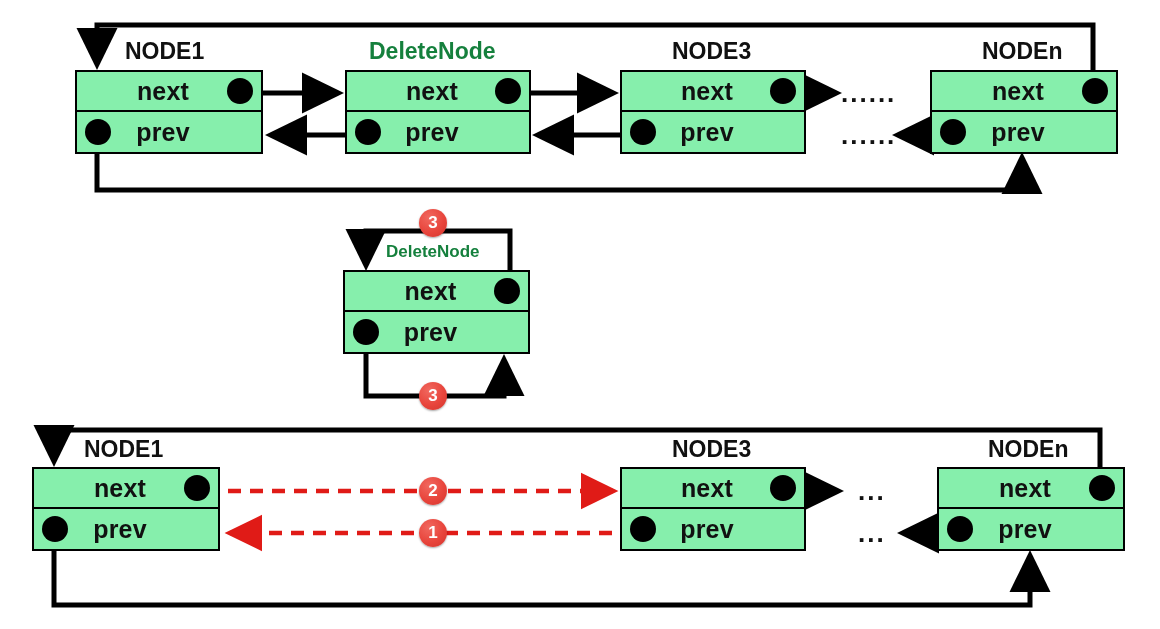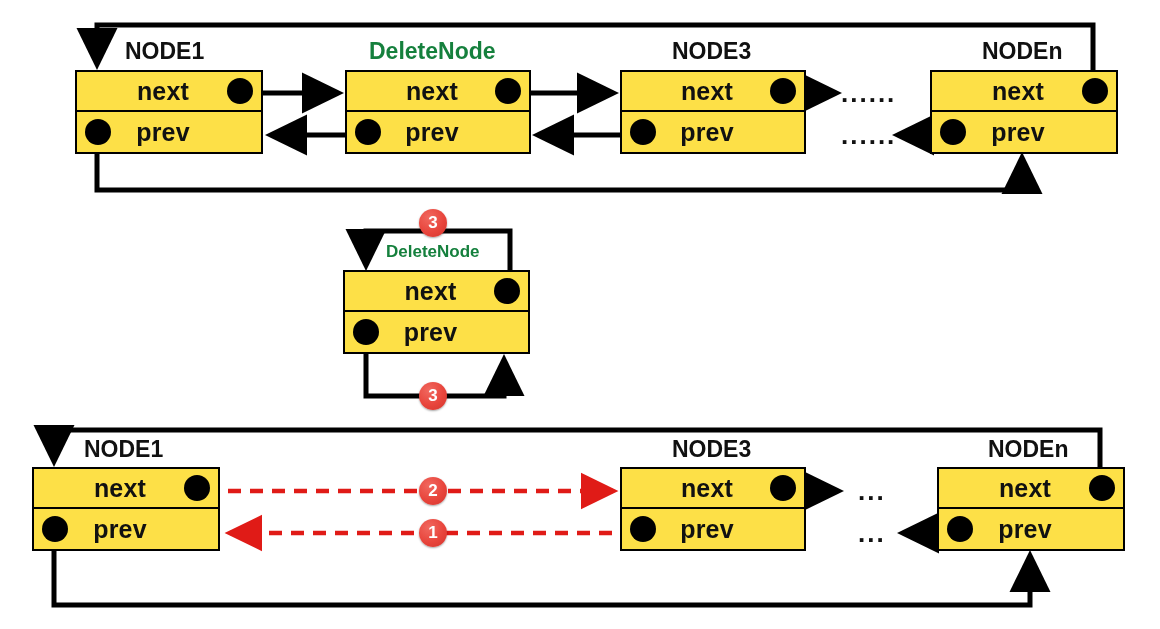--- a/index.html
+++ b/index.html
@@ -1,20 +1,20 @@
 <!DOCTYPE html>
 <html><head>
 <meta charset="utf-8">
 <style>
   html,body{margin:0;padding:0;background:#ffffff;}
   body{width:1160px;height:629px;position:relative;overflow:hidden;
        font-family:"Liberation Sans","DejaVu Sans",sans-serif;}
   #stage{position:absolute;left:0;top:0;width:1160px;height:629px;}
   svg.layer{position:absolute;left:0;top:0;width:1160px;height:629px;}
-  .nodebox{position:absolute;box-sizing:border-box;border:2px solid #000;background:#fde047;}
+  .nodebox{position:absolute;box-sizing:border-box;border:2px solid #000;background:#86efac;}
   .cell{position:relative;box-sizing:border-box;width:100%;height:50%;
         display:flex;align-items:center;justify-content:center;}
   .cell.top{border-bottom:2px solid #000;}
   .cell .label{font-size:25px;font-weight:bold;color:#111;letter-spacing:.2px;
         transform:translateX(-6px);}
   .dot{position:absolute;width:26px;height:26px;border-radius:50%;background:#000;top:50%;
        transform:translateY(-50%);}
   .dot.right{right:8px;}
   .dot.left{left:8px;}
   .caption{position:absolute;font-size:23px;font-weight:bold;color:#111;white-space:nowrap;}

